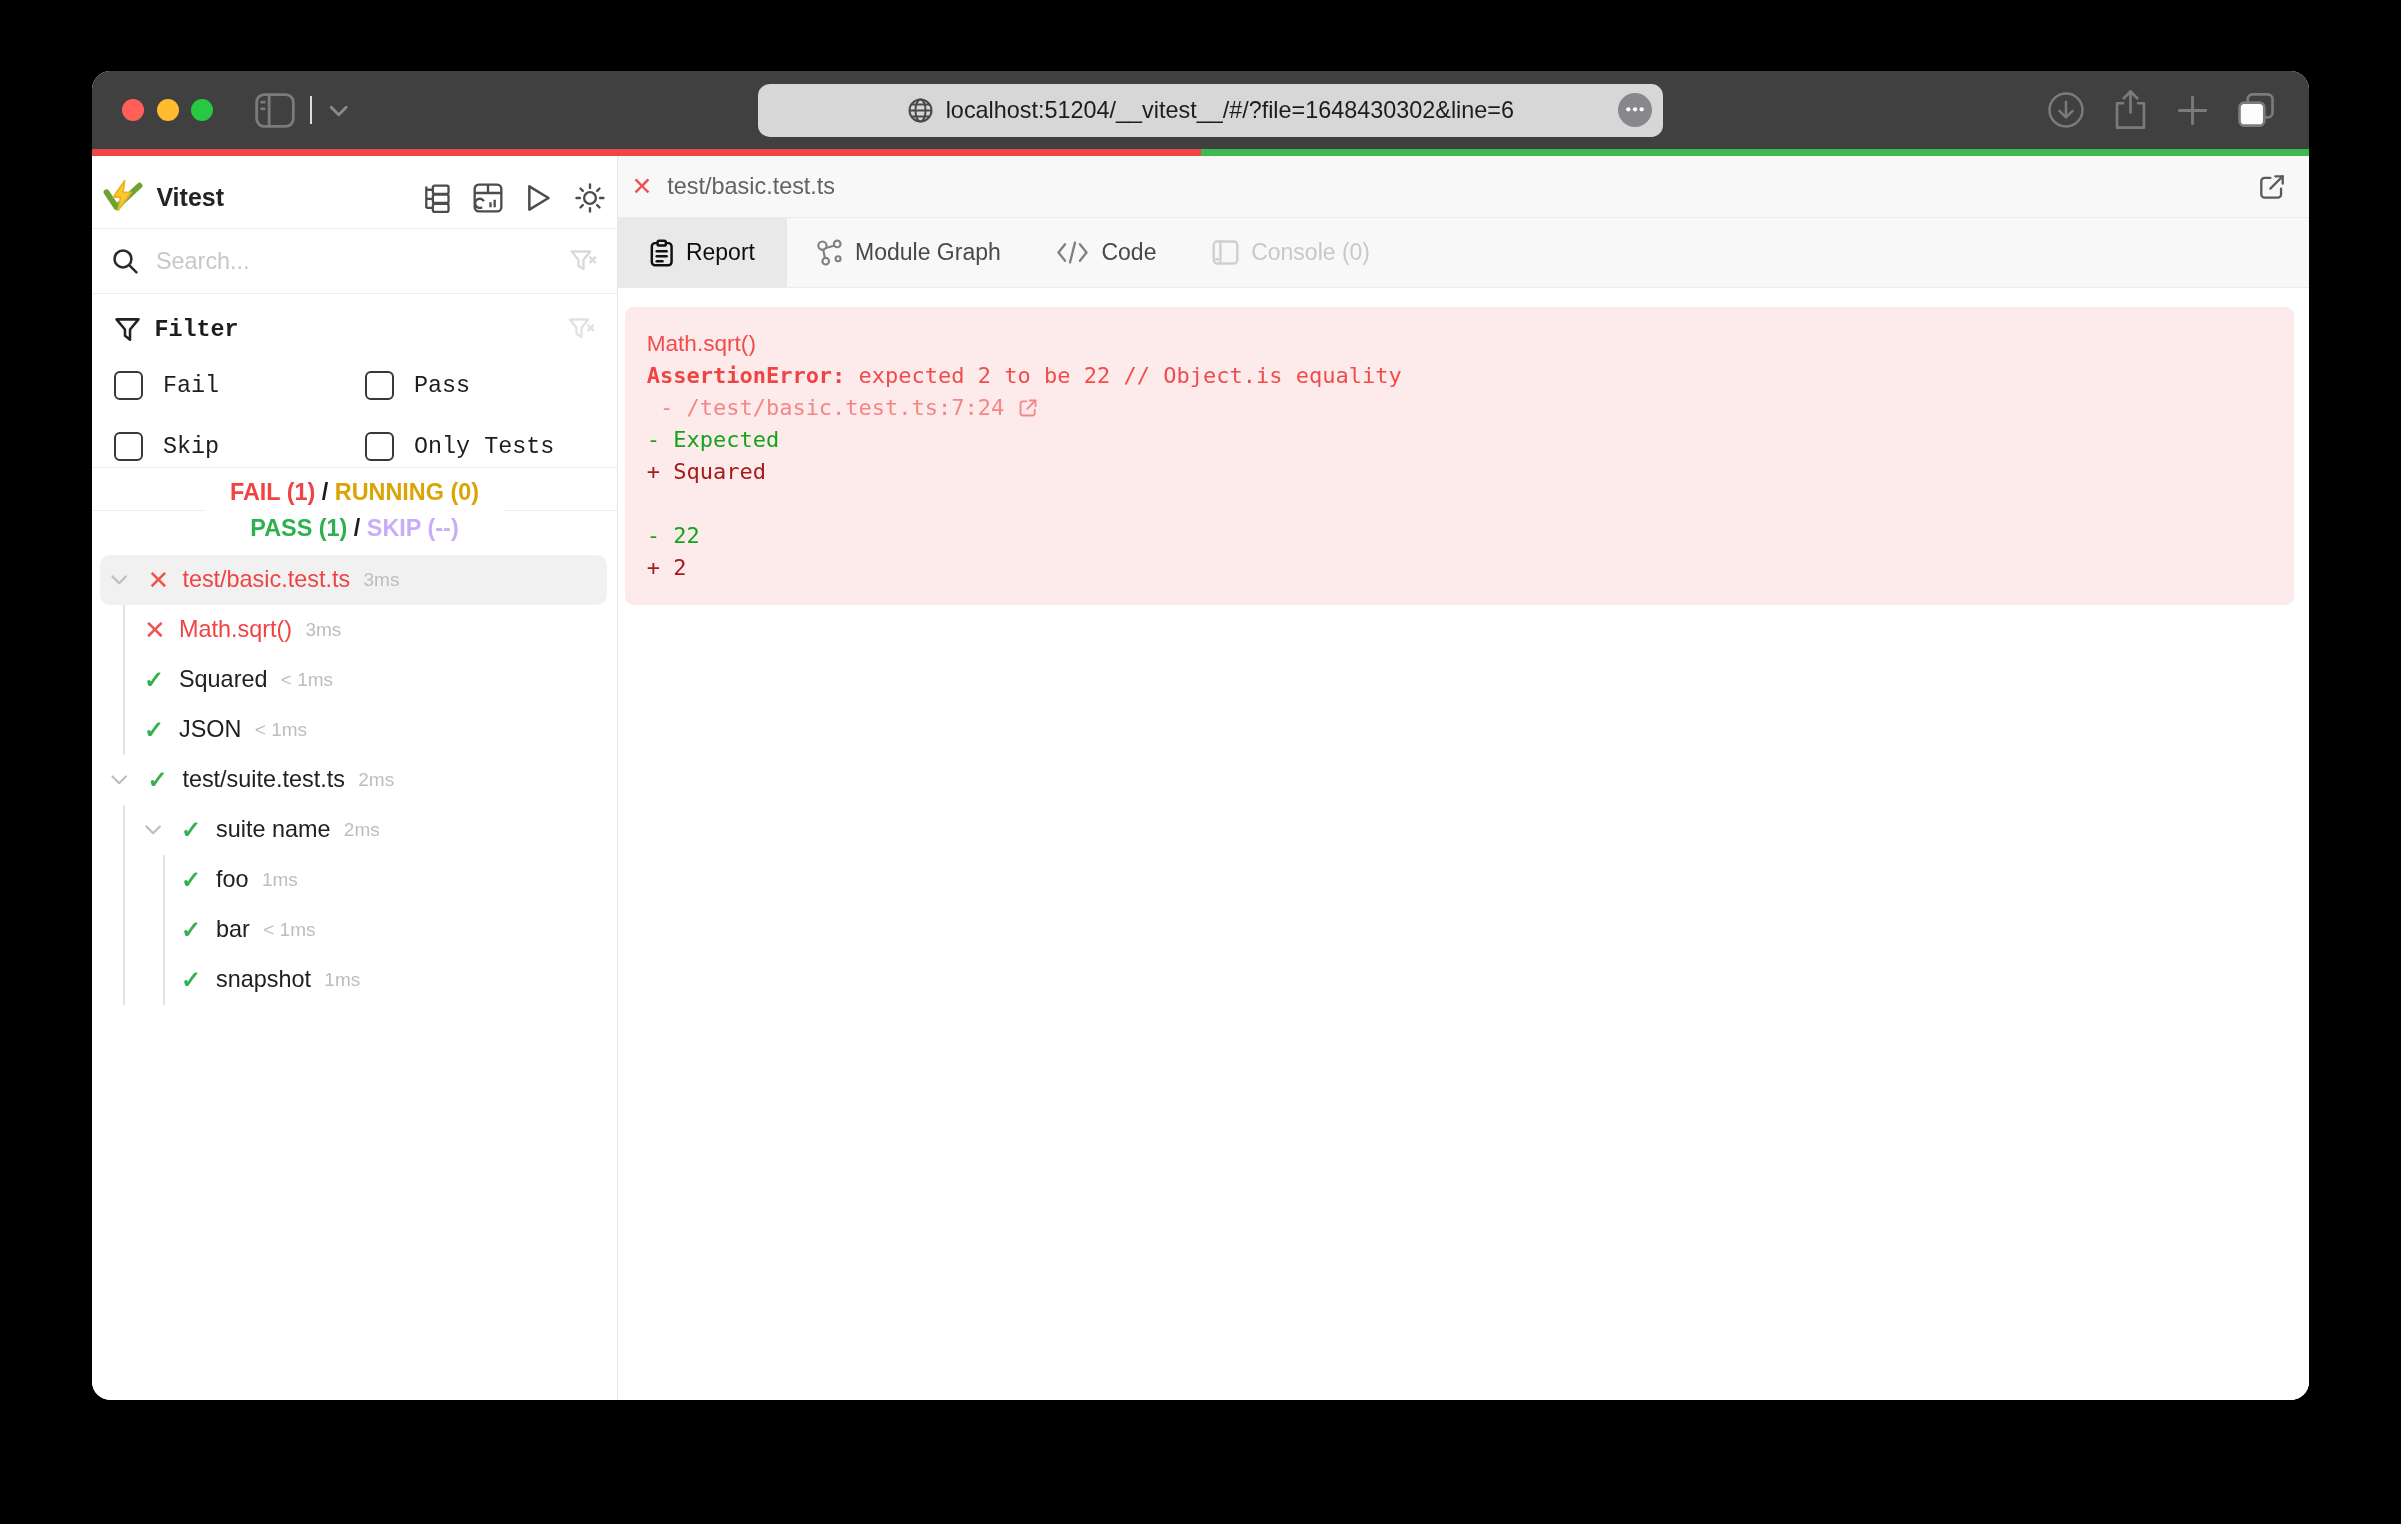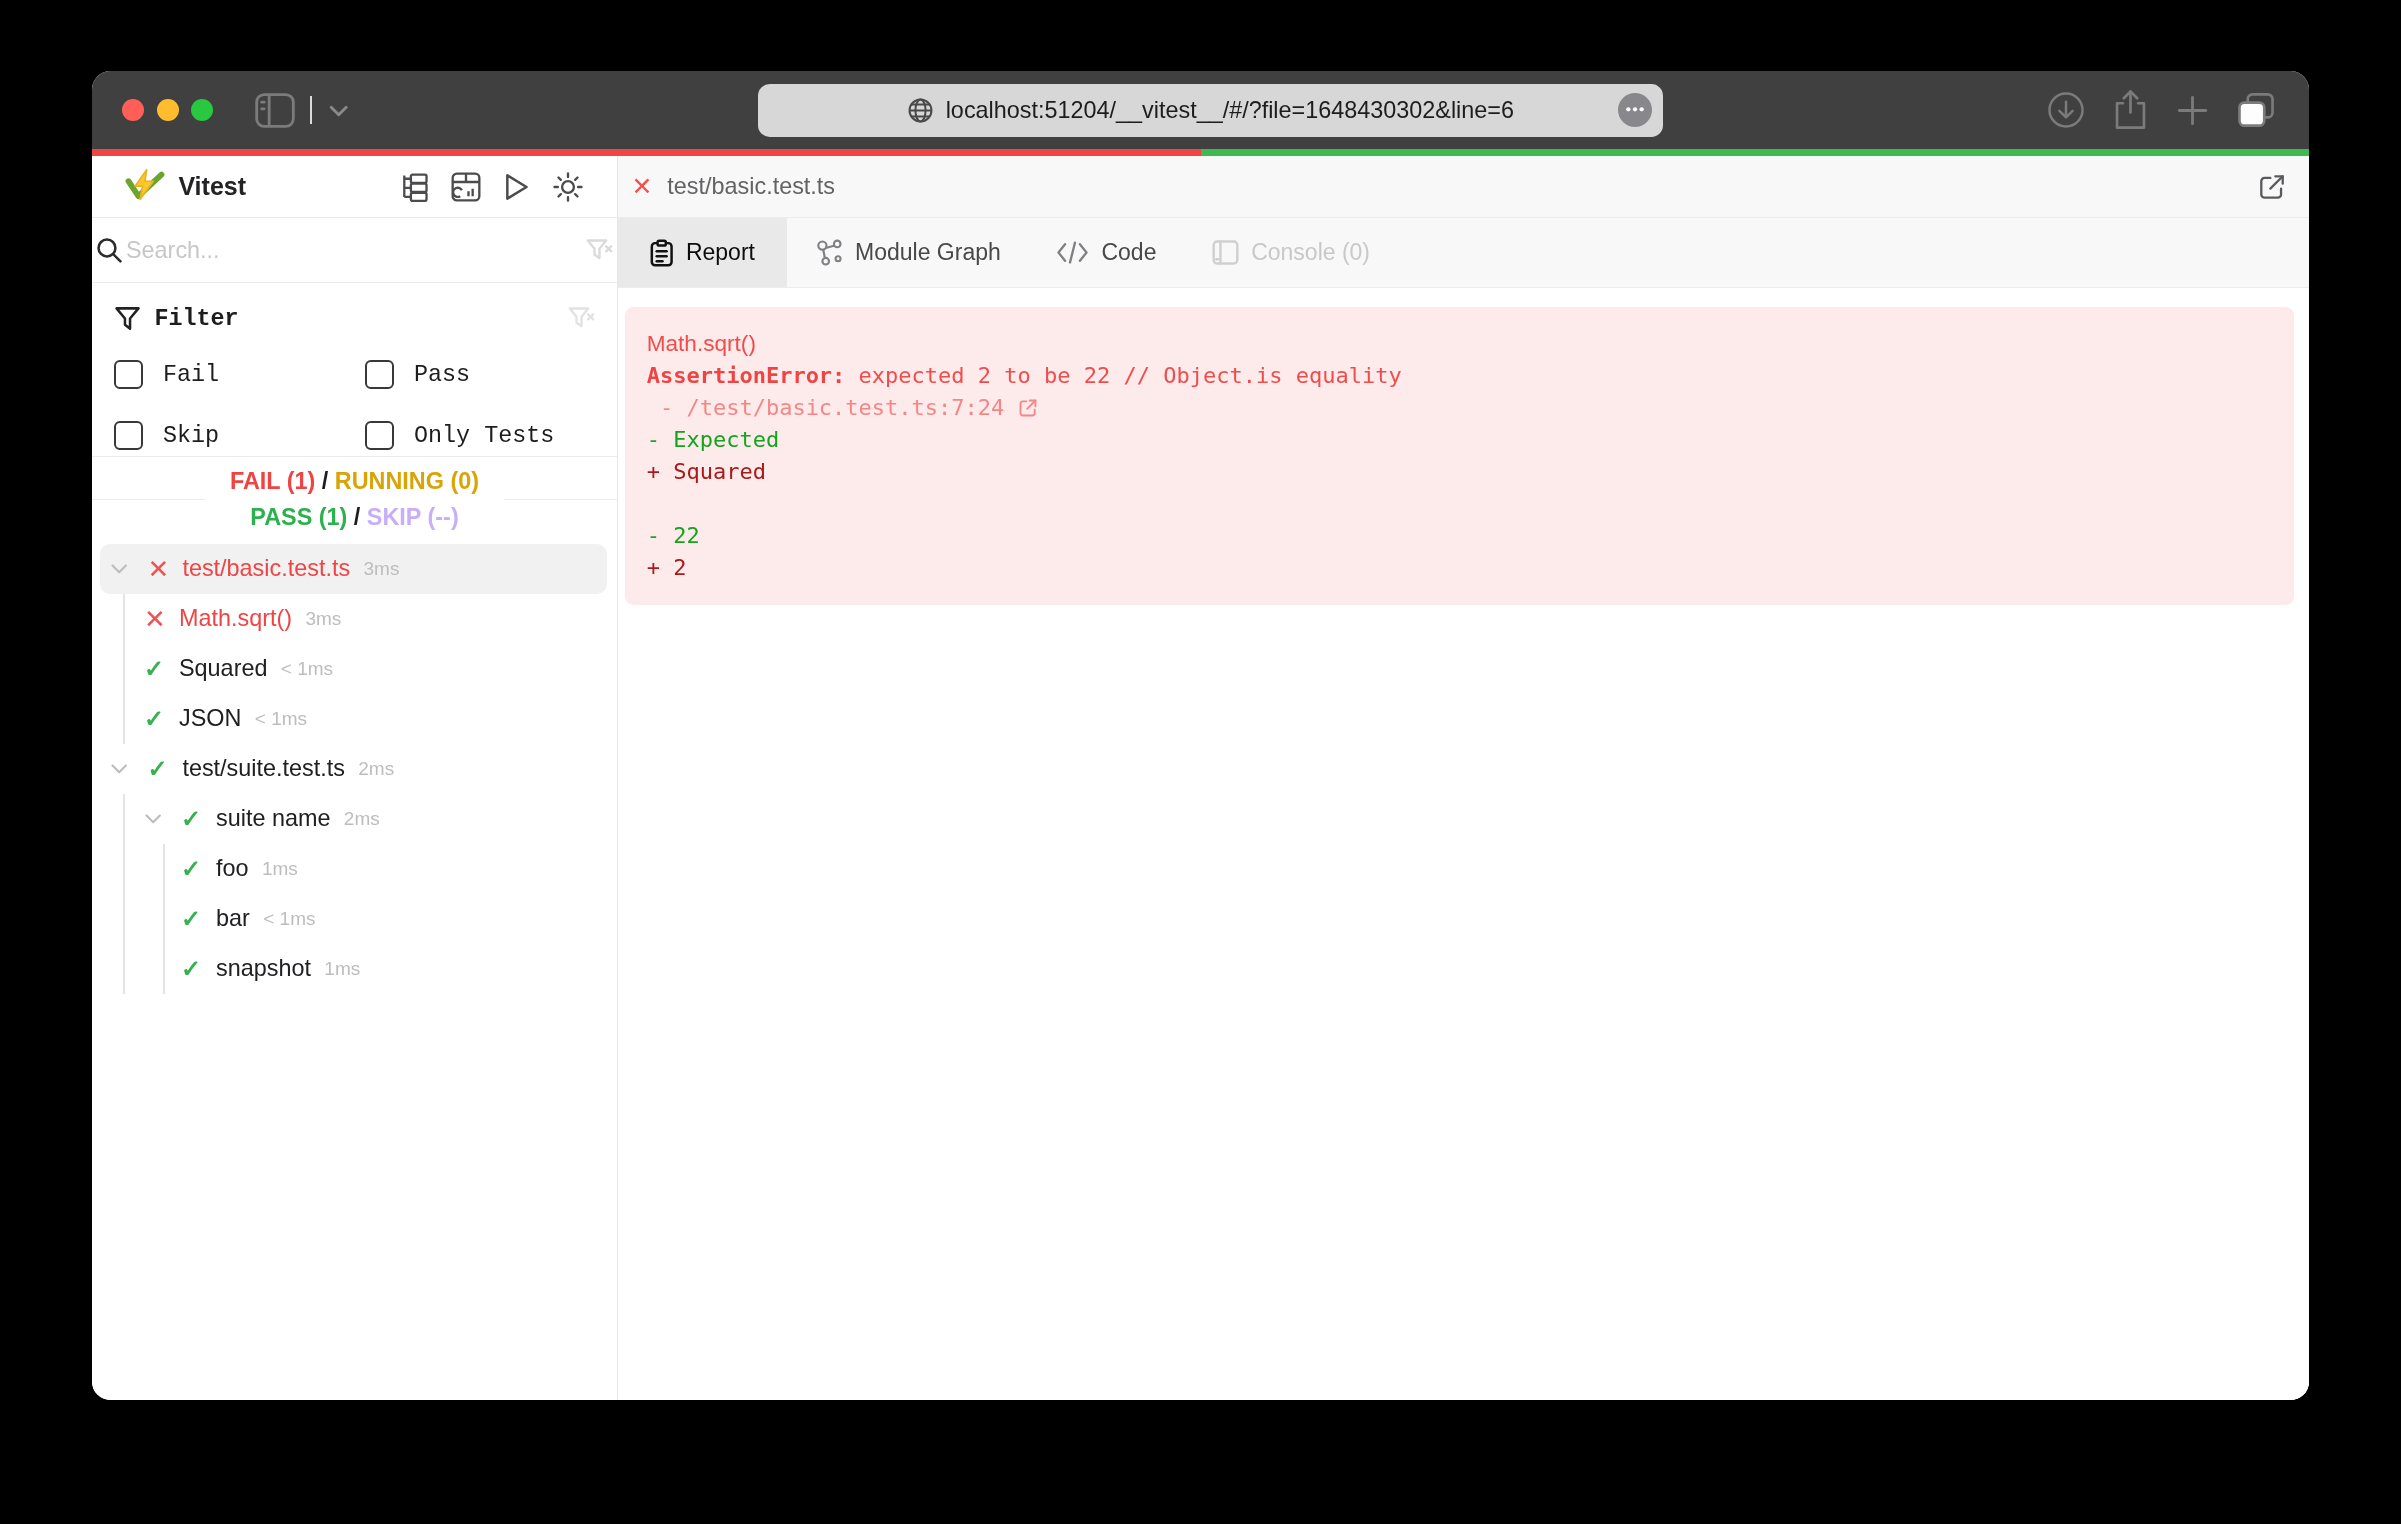--- a/index.html
+++ b/index.html
@@ -34,24 +34,24 @@
     background:#87878c;display:flex;align-items:center;justify-content:center;
   }
   .tb-right{position:absolute;right:33px;top:0;height:78px;display:flex;align-items:center;gap:27px;}
   
   .progress{height:7.5px;display:flex;}
   .progress .p-fail{background:#f04545;}
   .progress .p-pass{background:#3fba50;}
   
   .app{position:absolute;top:85px;left:0;right:0;bottom:0;display:flex;}
   .sidebar{width:525px;flex:none;background:#fff;border-right:1.7px solid #e7e7e8;display:flex;flex-direction:column;}
-  .sb-header{height:61px;flex:none;border-bottom:1.7px solid #ececec;display:flex;align-items:center;padding:0 33px;}
+  .sb-header{height:61px;flex:none;border-bottom:1.7px solid #ececec;display:flex;align-items:center;padding:0 11px;margin-top:11px;}
   .sb-title{font-size:25px;font-weight:700;color:#232326;margin-left:13.4px;}
   .sb-actions{margin-left:auto;display:flex;align-items:center;gap:22px;}
-  .sb-search{height:64px;flex:none;border-bottom:1.7px solid #ececec;display:flex;align-items:center;padding:0 4px;gap:1px;}
+  .sb-search{height:64px;flex:none;border-bottom:1.7px solid #ececec;display:flex;align-items:center;padding:0 20px;gap:15px;}
   .sb-search input{border:none;outline:none;flex:1;font-size:23.4px;color:#333;font-family:"Liberation Sans",sans-serif;background:transparent;}
   .sb-search input::placeholder{color:#c7c7c8;}
   .sb-filter{height:174px;flex:none;border-bottom:1.7px solid #ececec;box-sizing:border-box;padding:22px 22px 0;font-family:Liberation Mono, monospace;}
   .filter-head{display:flex;align-items:center;gap:13.4px;}
   .filter-title{font-size:23.4px;font-weight:700;color:#1d1d1f;}
   .push-right{margin-left:auto;}
   .filter-grid{margin-top:28px;display:grid;grid-template-columns:251px 1fr;row-gap:32px;}
   .chk{display:flex;align-items:center;gap:20px;font-size:23.4px;color:#1d1d1f;}
   .box{width:25px;height:25px;border:2.5px solid #38383a;border-radius:5.8px;background:#fff;flex:none;}
   

